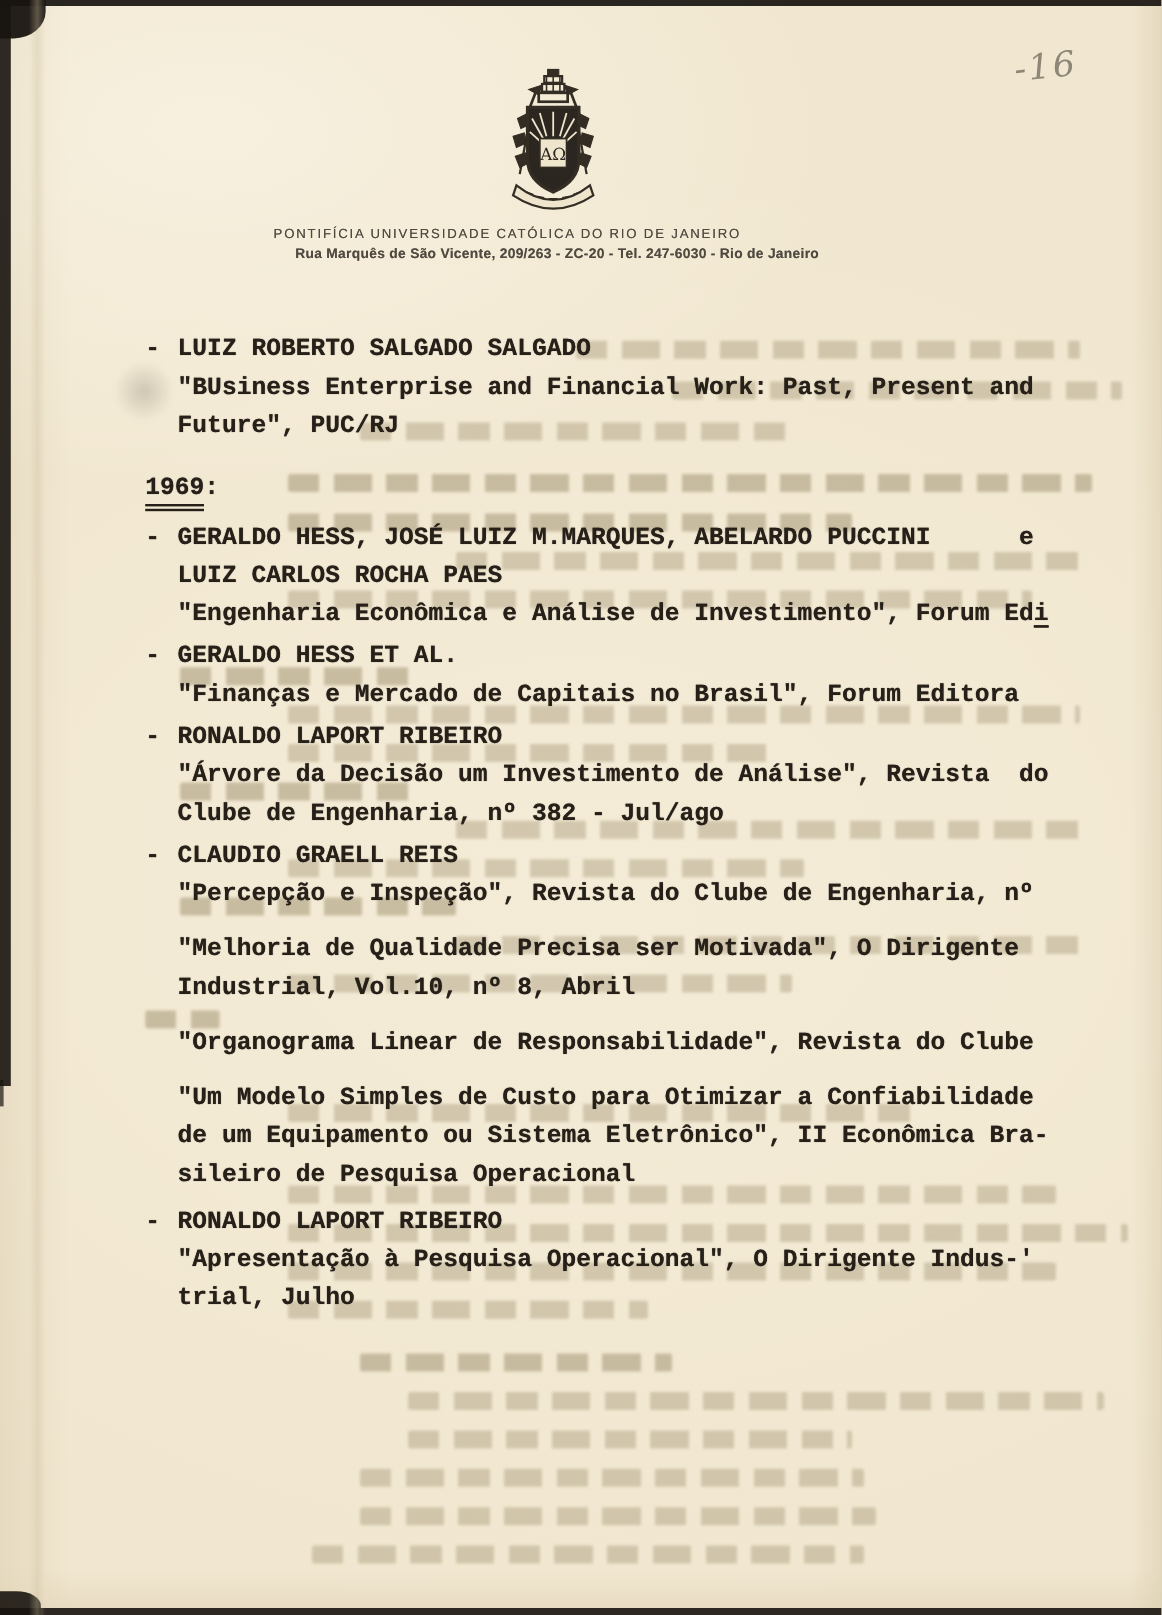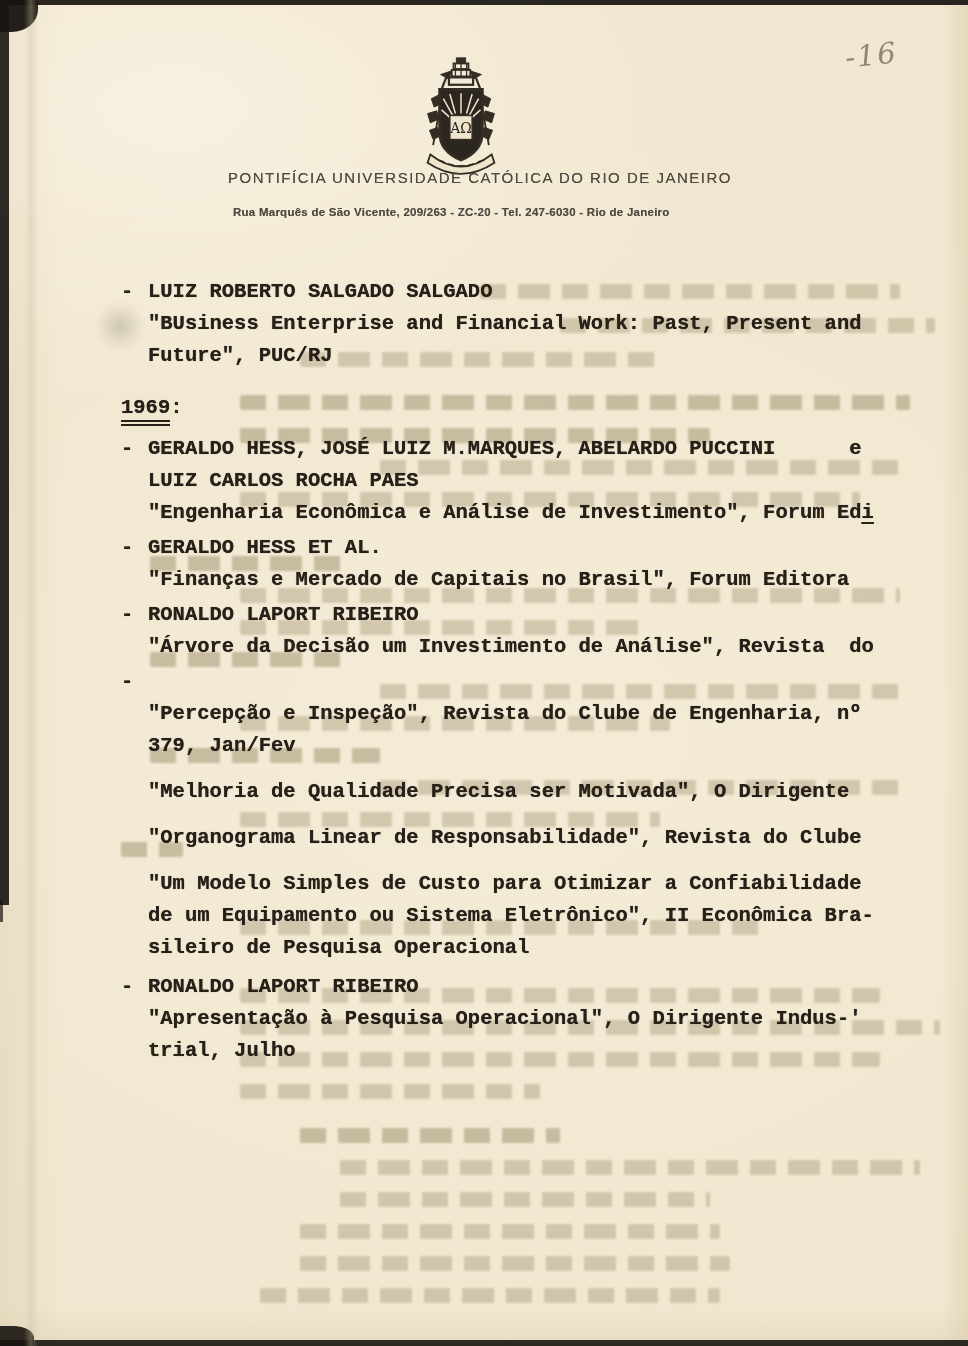--- a/index.html
+++ b/index.html
@@ -19,23 +19,23 @@
   .edge-left-thin{left:0;top:900px;width:3px;height:22px;opacity:.7;}
   .edge-bottom{left:0;top:1340px;width:968px;height:6px;opacity:.9;}
   .corner-tl{left:0;top:0;width:38px;height:32px;border-radius:0 0 70% 0;opacity:.95;}
   .corner-bl{left:0;top:1326px;width:34px;height:20px;border-radius:0 60% 0 0;opacity:.9;}
   .crease{position:absolute;left:24px;top:0;width:14px;height:1346px;pointer-events:none;
           background:linear-gradient(90deg, rgba(205,190,158,0), rgba(205,190,158,.35) 50%, rgba(205,190,158,0));}
   .smudge{position:absolute;left:96px;top:300px;width:48px;height:52px;border-radius:50%;
           background:radial-gradient(circle, rgba(110,104,92,.28), rgba(110,104,92,0) 70%);filter:blur(2px);}
   
   .crest{position:absolute;left:414px;top:56px;width:94px;height:130px;}
-  .univ-name{position:absolute;left:228px;top:169px;font-size:15px;letter-spacing:1.5px;
+  .univ-name{position:absolute;left:228px;top:189px;font-size:11px;letter-spacing:1.5px;
              color:#4f4940;white-space:pre;text-shadow:0 0 .4px rgba(79,73,64,.7);text-align:center;}
-  .univ-addr{position:absolute;left:233px;top:206px;font-size:11.5px;letter-spacing:.25px;
+  .univ-addr{position:absolute;left:246px;top:206px;font-size:11.5px;letter-spacing:.25px;
              color:#4f4940;white-space:pre;font-weight:bold;text-shadow:0 0 .3px rgba(79,73,64,.6);}
   
   .pagenum{position:absolute;left:845px;top:38px;font-family:"DejaVu Serif",serif;font-style:italic;
            font-size:29px;color:#8e8778;transform:rotate(-6deg);letter-spacing:2px;}
   
   .ghost{position:absolute;height:15px;filter:blur(1.2px);opacity:.38;border-radius:2px;
          background:repeating-linear-gradient(90deg, #9d8f6d 0 26px, rgba(157,143,109,0) 26px 38px, #9d8f6d 38px 70px, rgba(157,143,109,0) 70px 82px);}
   .ghost.dk{opacity:.5;}
   
   .doc{position:absolute;left:121px;top:276px;width:800px;
@@ -188,34 +188,39 @@
         <span class="text">"Finanças e Mercado de Capitais no Brasil", Forum Editora</span>
       </div>
       <div class="line author gap-entry">
         <span class="dash-cell">-</span>
         <span class="text">RONALDO LAPORT RIBEIRO</span>
       </div>
       <div class="line body">
         <span class="dash-cell"></span>
         <span class="text">"Árvore da Decisão um Investimento de Análise", Revista  do</span>
       </div>
+      <div class="line body">
+        <span class="dash-cell"></span>
+        <span class="text">Clube de Engenharia, nº 382 - Jul/ago</span>
+      </div>
       <div class="line author gap-entry">
         <span class="dash-cell">-</span>
+        <span class="text">CLAUDIO GRAELL REIS</span>
       </div>
       <div class="line body">
         <span class="dash-cell"></span>
         <span class="text">"Percepção e Inspeção", Revista do Clube de Engenharia, nº</span>
       </div>
-      <div class="line body">
-        <span class="dash-cell"></span>
-        <span class="text">379, Jan/Fev</span>
-      </div>
       <div class="line body gap-work">
         <span class="dash-cell"></span>
         <span class="text">"Melhoria de Qualidade Precisa ser Motivada", O Dirigente</span>
+      </div>
+      <div class="line body">
+        <span class="dash-cell"></span>
+        <span class="text">Industrial, Vol.10, nº 8, Abril</span>
       </div>
       <div class="line body gap-work">
         <span class="dash-cell"></span>
         <span class="text">"Organograma Linear de Responsabilidade", Revista do Clube</span>
       </div>
       <div class="line body gap-work">
         <span class="dash-cell"></span>
         <span class="text">"Um Modelo Simples de Custo para Otimizar a Confiabilidade</span>
       </div>
       <div class="line body">

